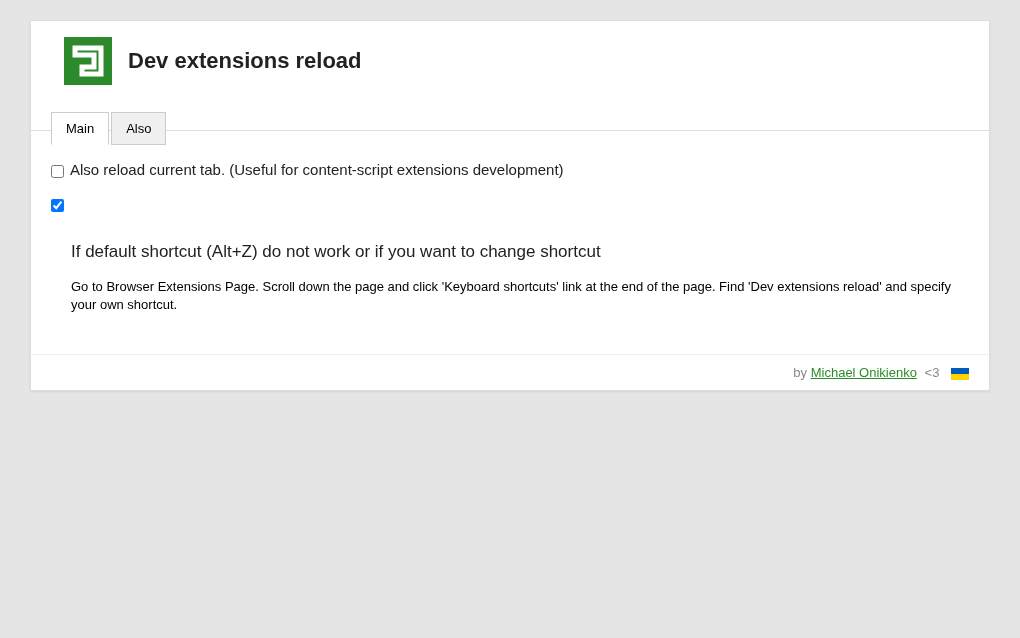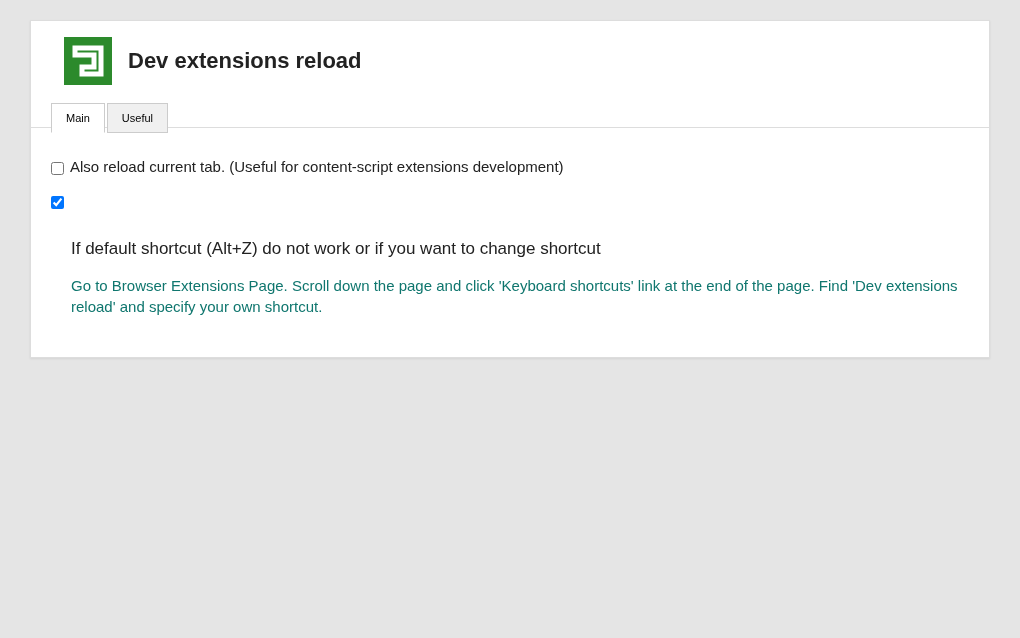--- a/index.html
+++ b/index.html
@@ -34,27 +34,27 @@
       font-weight: bold;
       color: #222;
     }
     .tabs {
       display: flex;
       padding-left: 20px;
       border-bottom: 1px solid #ddd;
     }
     .tab {
       padding: 8px 14px;
-      font-size: 11px;
+      font-size: 13px;
       cursor: pointer;
       border: 1px solid #ccc;
       background: #f0f0f0;
       margin-right: 2px;
       position: relative;
-      top: 6px;
+      top: 15px;
     }
     .tab.active {
       background: #fff;
       border-bottom: 1px solid #fff;
     }
     .content {
       padding: 30px 20px 40px 20px;
     }
     .option-row {
       display: flex;
@@ -73,22 +73,22 @@
       padding-left: 20px;
       margin-top: 30px;
     }
     .help-title {
       font-size: 17px;
       font-weight: normal;
       color: #222;
       margin-bottom: 16px;
     }
     .help-body {
-      font-size: 15px;
-      color: #0f766e;
+      font-size: 13px;
+      color: #000000;
       line-height: 1.4;
     }
     .footer {
       border-top: 1px solid #eee;
       padding: 10px 20px;
       text-align: right;
       font-size: 13px;
       color: #888;
     }
     .footer a {
@@ -126,31 +126,40 @@
       <svg viewBox="0 0 48 48" width="48" height="48">
         <rect x="0" y="0" width="48" height="48" fill="#2c8a2c"></rect>
         <path d="M 11 11 L 37 11 L 37 37 L 18 37 L 18 30 L 30 30 L 30 18 L 11 18 Z" fill="none" stroke="#fff" stroke-width="5"></path>
       </svg>
     </div>
     <div class="title">Dev extensions reload</div>
   </div>
 
   <div class="tabs">
     <div class="tab active">Main</div>
-    <div class="tab">Useful</div>
+    <div class="tab">Also</div>
   </div>
 
   <div class="content">
     <label class="option-row">
       <input type="checkbox" style="">
       <span>Also reload current tab. (Useful for content-script extensions development)</span>
     </label>
     <label class="option-row">
       <input type="checkbox" checked="" style="">
     </label>
 
     <div class="help-section">
       <div class="help-title">If default shortcut (Alt+Z) do not work or if you want to change shortcut</div>
       <div class="help-body">Go to Browser Extensions Page. Scroll down the page and click 'Keyboard shortcuts' link at the end of the page. Find 'Dev extensions reload' and specify your own shortcut.</div>
     </div>
   </div>
 
+  <div class="footer">
+    <span>by </span>
+    <a href="#">Michael Onikienko</a>
+    <span class="heart">&lt;3</span>
+    <span class="flag">
+      <span class="flag-top" style="display:block"></span>
+      <span class="flag-bottom" style="display:block"></span>
+    </span>
+  </div>
 </div>
 
 </body></html>

